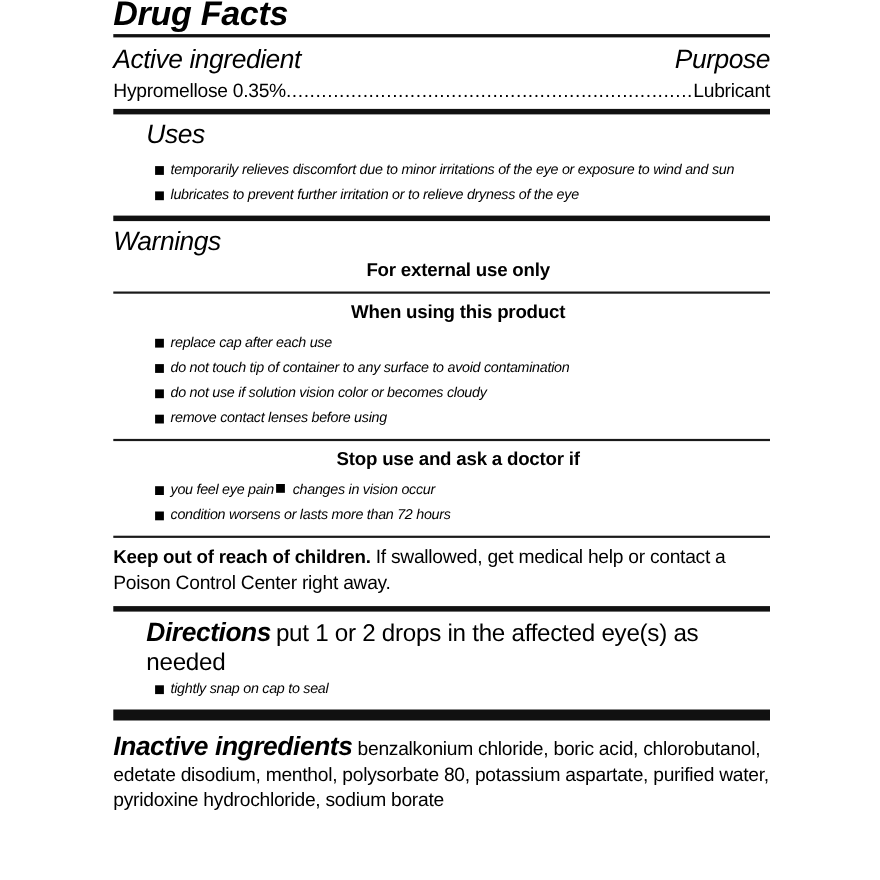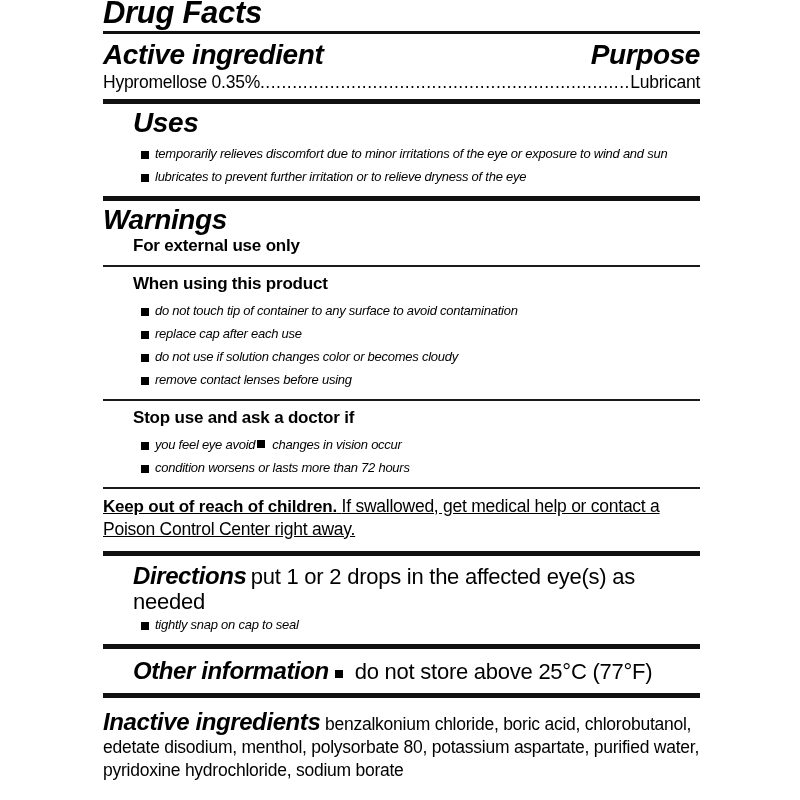--- a/index.html
+++ b/index.html
@@ -43,38 +43,39 @@
   .title {
     font-size: 31px;
     font-weight: bold;
     font-style: italic;
     line-height: 30px;
     letter-spacing: -0.3px;
     margin-top: -2px;
     padding-bottom: 3px;
   }
   .h-major {
-    font-size: 28px;
-    font-weight: bold;
+    font-size: 24px;
+    font-weight: normal;
     font-style: italic;
     line-height: 30px;
     letter-spacing: -0.4px;
   }
   .h-major-sm {
     font-size: 24px;
     font-weight: bold;
     font-style: italic;
     line-height: 28px;
     letter-spacing: -0.4px;
   }
   .h-bold {
     font-size: 17px;
     font-weight: bold;
     line-height: 22px;
     letter-spacing: -0.2px;
+    text-align: center;
   }
 
   
   .body-txt {
     font-size: 22px;
     line-height: 23px;
     letter-spacing: -0.25px;
   }
 
   
@@ -131,21 +132,21 @@
     background: #000000;
     vertical-align: 1px;
     margin: 0 7px 0 2px;
   }
 
   
   .sec { padding-top: 4px; }
   .pad-b-4 { padding-bottom: 4px; }
   .pad-b-6 { padding-bottom: 6px; }
   .pad-b-8 { padding-bottom: 8px; margin-left: 30px; }
-  .pad-b-10 { padding-bottom: 10px; text-decoration: underline; }
+  .pad-b-10 { padding-bottom: 10px; }
   .pad-t-6 { padding-top: 6px; }
   .pad-t-8 { padding-top: 8px; }
   .pad-t-10 { padding-top: 10px; }
 
   .inline-head {
     display: inline;
   }
   .run-in {
     font-size: 17.5px;
     line-height: 23px;
@@ -184,32 +185,32 @@
 
   <div class="sec">
     <div class="h-major pad-b-2">Warnings</div>
     <div class="h-bold pad-b-8">For external use only</div>
   </div>
   <div class="rule-thin"></div>
 
   <div class="pad-t-6 pad-b-8">
     <div class="h-bold pad-b-4">When using this product</div>
     <ul class="bl">
+      <li>replace cap after each use</li>
       <li>do not touch tip of container to any surface to avoid contamination</li>
-      <li>replace cap after each use</li>
-      <li>do not use if solution changes color or becomes cloudy</li>
+      <li>do not use if solution vision color or becomes cloudy</li>
       <li>remove contact lenses before using</li>
     </ul>
   </div>
   <div class="rule-thin"></div>
 
   <div class="pad-t-6 pad-b-8">
     <div class="h-bold pad-b-4">Stop use and ask a doctor if</div>
     <ul class="bl">
-      <li><span>you feel eye avoid</span><span class="sq"></span><span>changes in vision occur</span></li>
+      <li><span>you feel eye pain</span><span class="sq"></span><span>changes in vision occur</span></li>
       <li>condition worsens or lasts more than 72 hours</li>
     </ul>
   </div>
   <div class="rule-thin"></div>
 
   <div class="pad-t-6 pad-b-10 run-in">
     <span class="h-bold inline-head">Keep out of reach of children.</span>
     <span>If swallowed, get medical help or contact a Poison Control Center right away.</span>
   </div>
   <div class="rule-heavy"></div>
@@ -218,25 +219,20 @@
     <div>
       <span class="h-major-sm">Directions</span>
       <span class="body-txt">put 1 or 2 drops in the affected eye(s) as needed</span>
     </div>
     <ul class="bl">
       <li>tightly snap on cap to seal</li>
     </ul>
   </div>
   <div class="rule-heavy"></div>
 
-  <div class="pad-t-8 pad-b-8">
-    <span class="h-major-sm">Other information</span>
-    <span class="sq"></span>
-    <span class="body-txt">do not store above 25°C (77°F)</span>
-  </div>
   <div class="rule-heavy"></div>
 
   <div class="pad-t-10 run-in">
     <span class="h-major-sm">Inactive ingredients</span>
     <span>benzalkonium chloride, boric acid, chlorobutanol, edetate disodium, menthol, polysorbate 80, potassium aspartate, purified water, pyridoxine hydrochloride, sodium borate</span>
   </div>
 
 </div>
 
 </body></html>

